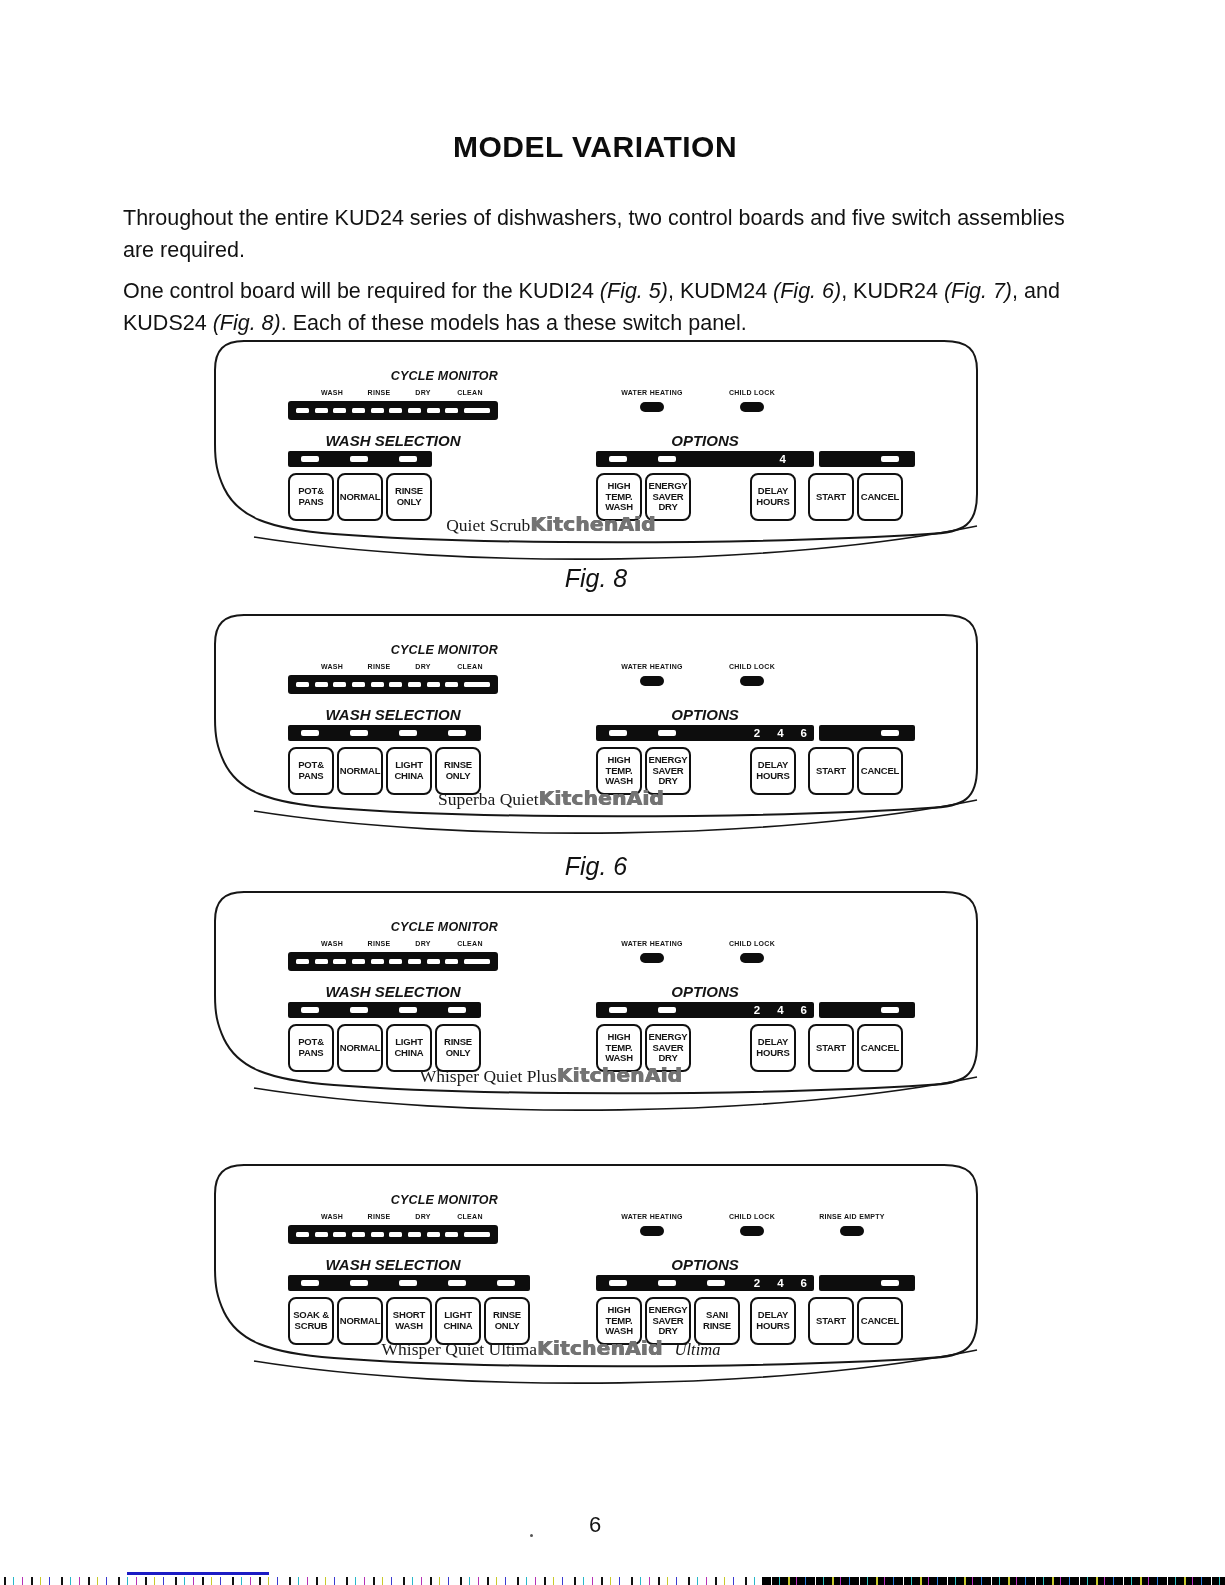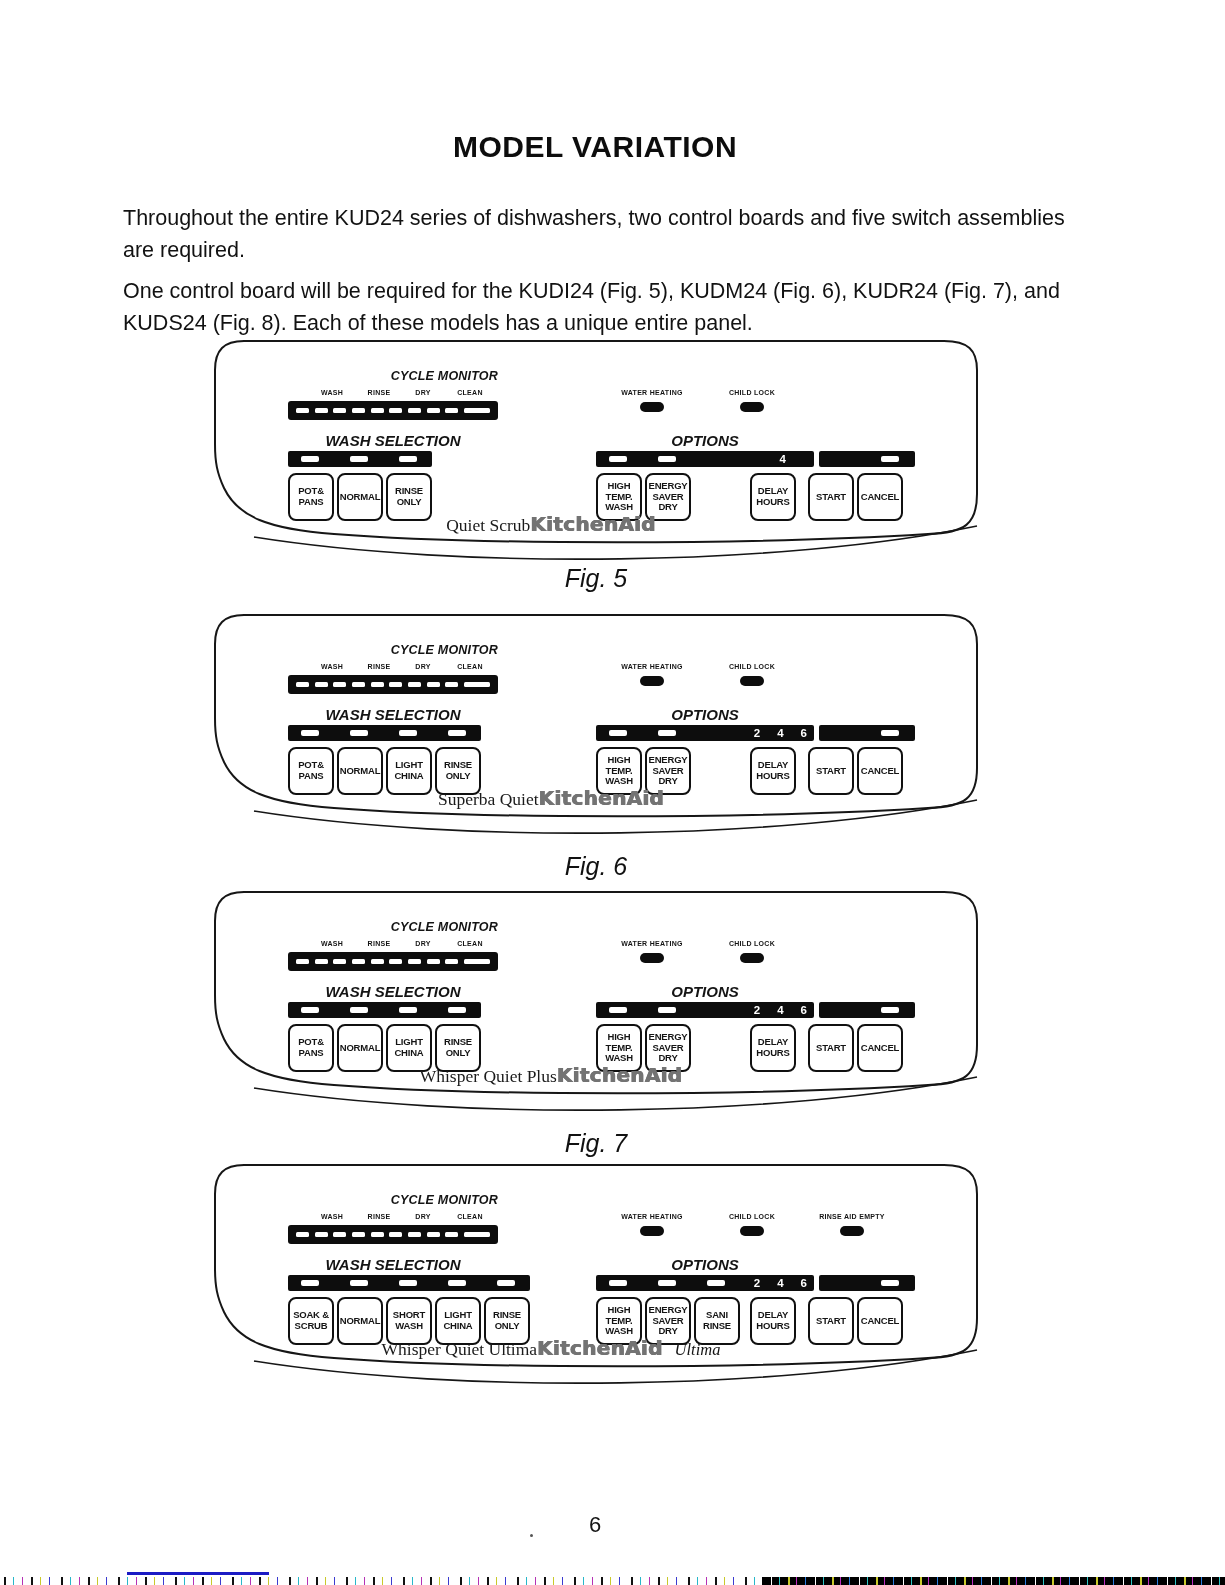--- a/index.html
+++ b/index.html
@@ -4,21 +4,21 @@
 <style>
   html,body{margin:0;padding:0;background:#fff;}
   body{position:relative;width:1225px;height:1585px;overflow:hidden;
        font-family:"Liberation Sans",sans-serif;color:#141414;}
 
   .page-title{position:absolute;top:110px;left:0;width:1190px;text-align:center;
     font-size:30px;font-weight:bold;letter-spacing:0.5px;color:#0d0d0d;}
   .para{position:absolute;left:123px;width:958px;font-size:21.5px;line-height:32.5px;color:#121212;}
   .p1{top:180px;}
   .p2{top:253px;}
-  .it{text-align:right;}
+  .it{font-style:italic;text-align:right;}
 
   .figure-block{position:absolute;left:212px;width:768px;height:272px;}
   .panel{position:absolute;left:0;top:0;width:768px;height:236px;}
   .panel-outline{position:absolute;left:0;top:0;}
   .panel-outline path{fill:#fff;stroke:#161616;stroke-width:2;}
   .panel-outline path.swoosh{fill:none;stroke-width:1.6;}
 
   .cm-label{position:absolute;left:76px;top:31px;width:210px;text-align:right;
     font-style:italic;font-weight:bold;font-size:12.5px;letter-spacing:0.2px;}
   .stage-row{position:absolute;left:76px;top:51px;width:210px;height:10px;
@@ -82,21 +82,21 @@
   .noise-right{left:762px;width:463px;
     background:repeating-linear-gradient(90deg,#000 0 9px,#fff 9px 10px,#000 10px 17px,#2cc6c6 17px 18px,#000 18px 26px,#c9c92a 26px 28px,#000 28px 34px,#c02cc0 34px 35px,#000 35px 43px,#2a7de0 43px 44px);}
 </style>
 </head>
 <body>
 
 <h1 class="page-title">MODEL VARIATION</h1>
 
 <p class="para p1">Throughout the entire KUD24 series of dishwashers, two control boards and five switch assemblies are required.</p>
 
-<p class="para p2"><span>One control board will be required for the KUDI24 </span><span class="it">(Fig. 5)</span><span>, KUDM24 </span><span class="it">(Fig. 6)</span><span>, KUDR24 </span><span class="it">(Fig. 7)</span><span>, and KUDS24 </span><span class="it">(Fig. 8)</span><span>.  Each of these models has a unique entire panel.</span></p>
+<p class="para p2"><span>One control board will be required for the KUDI24 </span><span class="it">(Fig. 5)</span><span>, KUDM24 </span><span class="it">(Fig. 6)</span><span>, KUDR24 </span><span class="it">(Fig. 7)</span><span>, and KUDS24 </span><span class="it">(Fig. 8)</span><span>.  Each of these models has a these switch panel.</span></p>
 
 <div class="figure-block fb-0" style="top:338px;">
   <div class="panel">
     <svg class="panel-outline" width="768" height="236" viewBox="0 0 768 236">
       <path class="face" d="M 32 3 L 732 3 C 756 3 765 12 765 32 L 765 156 C 765 186 753 195 716 196 C 540 207 262 207 122 196 C 56 191 26 179 12 150 C 5 135 3 124 3 106 L 3 32 C 3 12 12 3 32 3 Z"></path>
       <path class="swoosh" d="M 42 199 C 250 232 570 228 765 188"></path>
     </svg>
     <div class="cm-label">CYCLE MONITOR</div>
     <div class="stage-row">
         <span>WASH</span>
@@ -177,21 +177,21 @@
         <div class="key" style="left: 645px;">
           <span>CANCEL</span>
         </div>
       </div>
     <div class="brand">
       <span class="brand-prefix">Quiet Scrub</span>
       <span class="brand-logo">KitchenAid</span>
 
     </div>
   </div>
-  <div class="fig-caption">Fig. 5</div>
+  <div class="fig-caption">Fig. 8</div>
 </div>
 <div class="figure-block fb-1" style="top:612px;">
   <div class="panel">
     <svg class="panel-outline" width="768" height="236" viewBox="0 0 768 236">
       <path class="face" d="M 32 3 L 732 3 C 756 3 765 12 765 32 L 765 156 C 765 186 753 195 716 196 C 540 207 262 207 122 196 C 56 191 26 179 12 150 C 5 135 3 124 3 106 L 3 32 C 3 12 12 3 32 3 Z"></path>
       <path class="swoosh" d="M 42 199 C 250 232 570 228 765 188"></path>
     </svg>
     <div class="cm-label">CYCLE MONITOR</div>
     <div class="stage-row">
         <span>WASH</span>
@@ -381,21 +381,20 @@
         <div class="key" style="left: 645px;">
           <span>CANCEL</span>
         </div>
       </div>
     <div class="brand">
       <span class="brand-prefix">Whisper Quiet Plus</span>
       <span class="brand-logo">KitchenAid</span>
 
     </div>
   </div>
-  <div class="fig-caption">Fig. 7</div>
 </div>
 <div class="figure-block fb-3" style="top:1162px;">
   <div class="panel">
     <svg class="panel-outline" width="768" height="236" viewBox="0 0 768 236">
       <path class="face" d="M 32 3 L 732 3 C 756 3 765 12 765 32 L 765 156 C 765 186 753 195 716 196 C 540 207 262 207 122 196 C 56 191 26 179 12 150 C 5 135 3 124 3 106 L 3 32 C 3 12 12 3 32 3 Z"></path>
       <path class="swoosh" d="M 42 199 C 250 232 570 228 765 188"></path>
     </svg>
     <div class="cm-label">CYCLE MONITOR</div>
     <div class="stage-row">
         <span>WASH</span>

